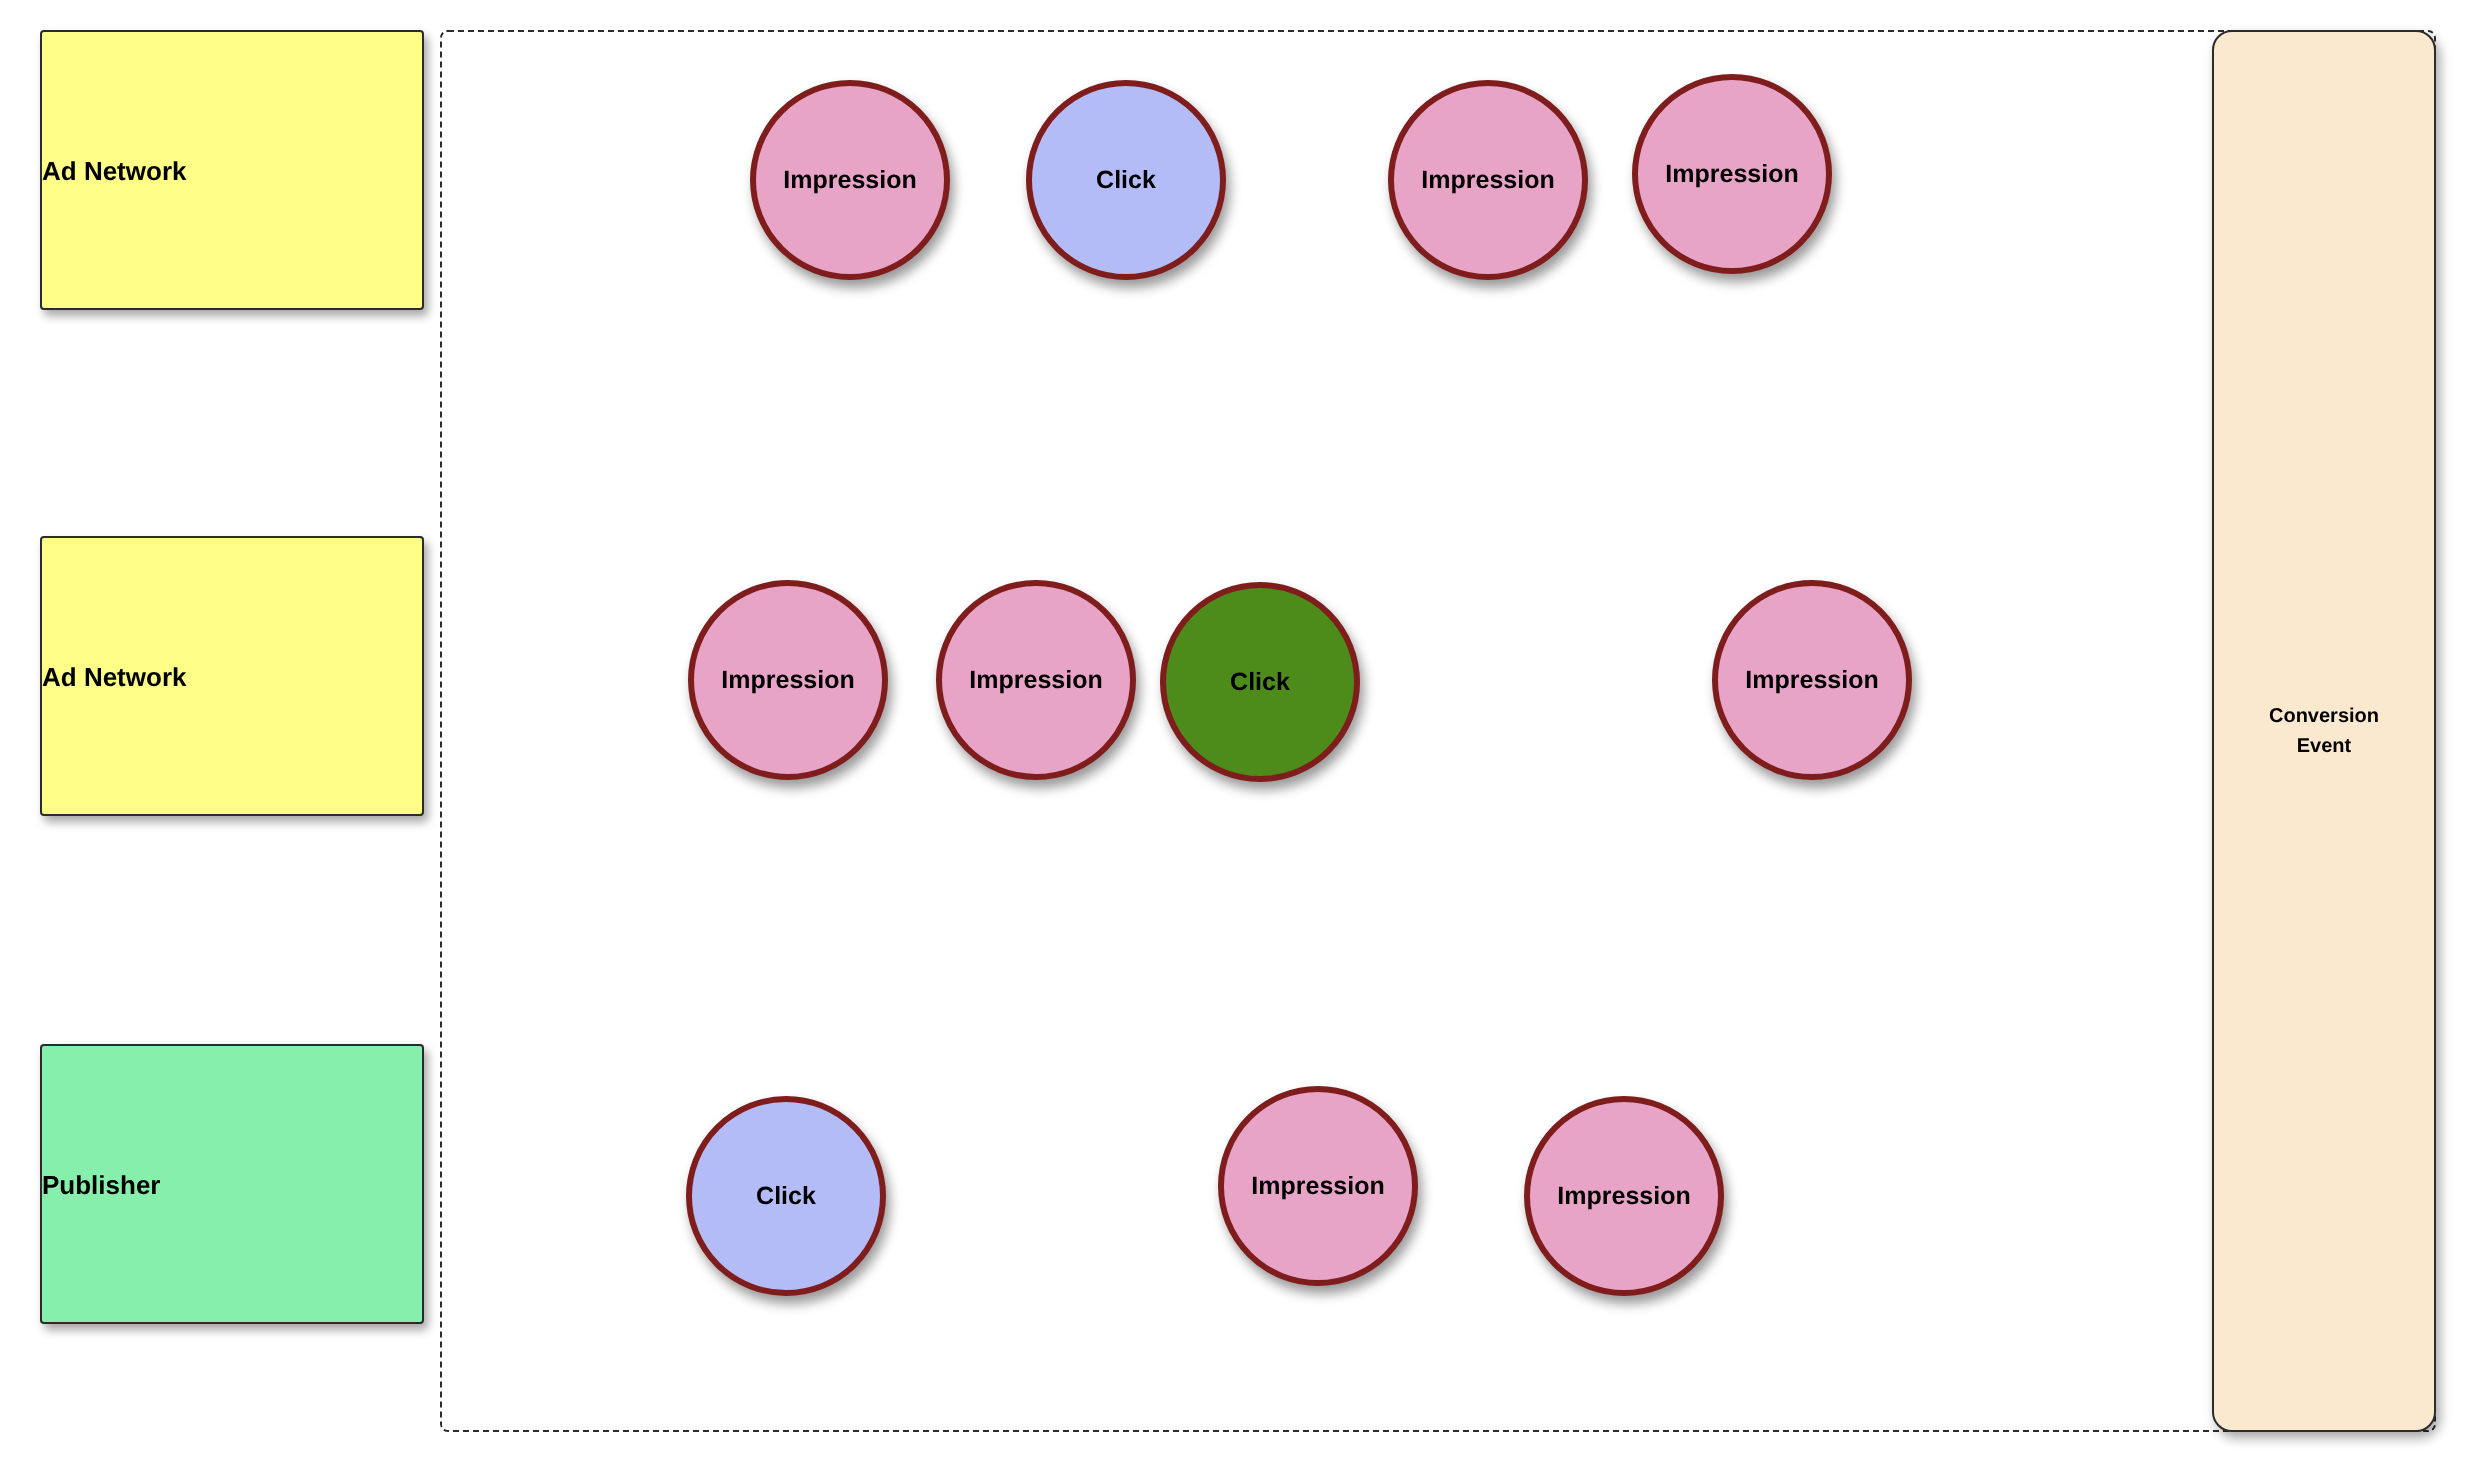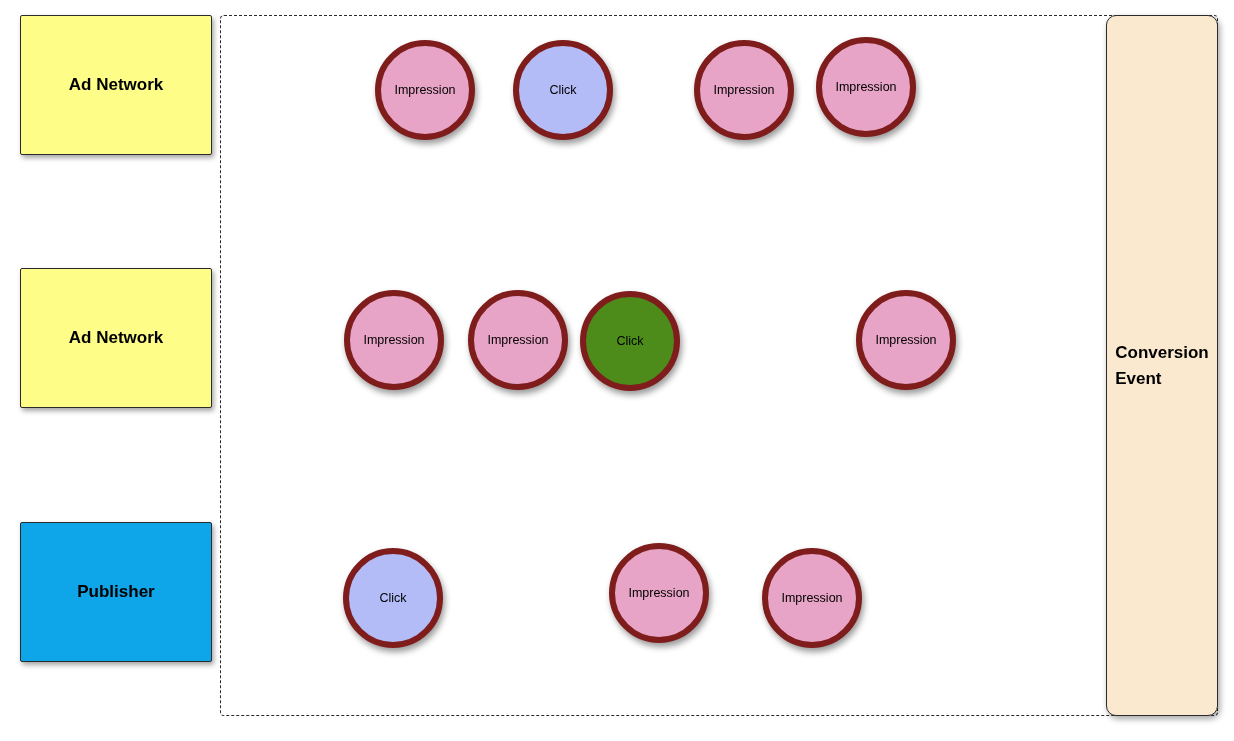--- a/index.html
+++ b/index.html
@@ -32,24 +32,23 @@
   .source-box {
     position: absolute;
     left: 20px;
     width: 192px;
     height: 140px;
     border: 1.5px solid #2b2b2b;
     border-radius: 2px;
     box-shadow: 2px 3px 5px rgba(0,0,0,0.35);
     display: flex;
     align-items: center;
-    justify-content: center;
     text-align: center;
     font-weight: bold;
-    font-size: 17px;
+    font-size: 13px;
   }
   .source-1 { top: 15px; }
   .source-2 { top: 268px; }
   .source-3 { top: 522px; }
 
   
   .lookback-label {
     position: absolute;
     left: 221px;
     top: 26px;
@@ -70,63 +69,65 @@
     left: 1106px;
     top: 15px;
     width: 112px;
     height: 701px;
     border: 1.5px solid #2b2b2b;
     border-radius: 10px;
     box-shadow: 2px 3px 6px rgba(0,0,0,0.35);
     display: flex;
     align-items: center;
     justify-content: center;
+    text-align: center;
     font-weight: bold;
-    font-size: 17px;
+    font-size: 10px;
     line-height: 1.5;
     padding: 0 18px;
     z-index: 4;
   }
 
   
   .events-layer {
     position: absolute;
     inset: 0;
     z-index: 3;
   }
   .event-circle {
     position: absolute;
     width: 100px;
     height: 100px;
     border-radius: 50%;
-    border: 6px solid #7f1d1d;
+    border: 3px solid #7f1d1d;
     box-shadow: 2px 4px 6px rgba(0,0,0,0.4);
     display: flex;
     align-items: center;
     justify-content: center;
     text-align: right;
     font-size: 12.5px;
+    font-weight: bold;
   }
 </style>
 </head>
 <body>
 
 <div class="canvas">
 
   <div class="dashed-region"></div>
 
   <div class="source-box source-1" style="background: rgb(253, 253, 135);">
     <span>Ad Network</span>
   </div>
 
   <div class="source-box source-2" style="background: rgb(253, 253, 135);">
     <span>Ad Network</span>
   </div>
 
-  <div class="source-box source-3" style="background: #0ea5e9;">
+  <div class="source-box source-3" style="background: #86efac;">
     <span>Publisher</span>
   </div>
 
 
   <div class="conversion-box" style="background: rgb(250, 233, 207);">
     <span>Conversion Event</span>
   </div>
 
   <div class="events-layer">
       <div class="event-circle" style="left: 375px; top: 40px; background: rgb(231, 164, 199);">

